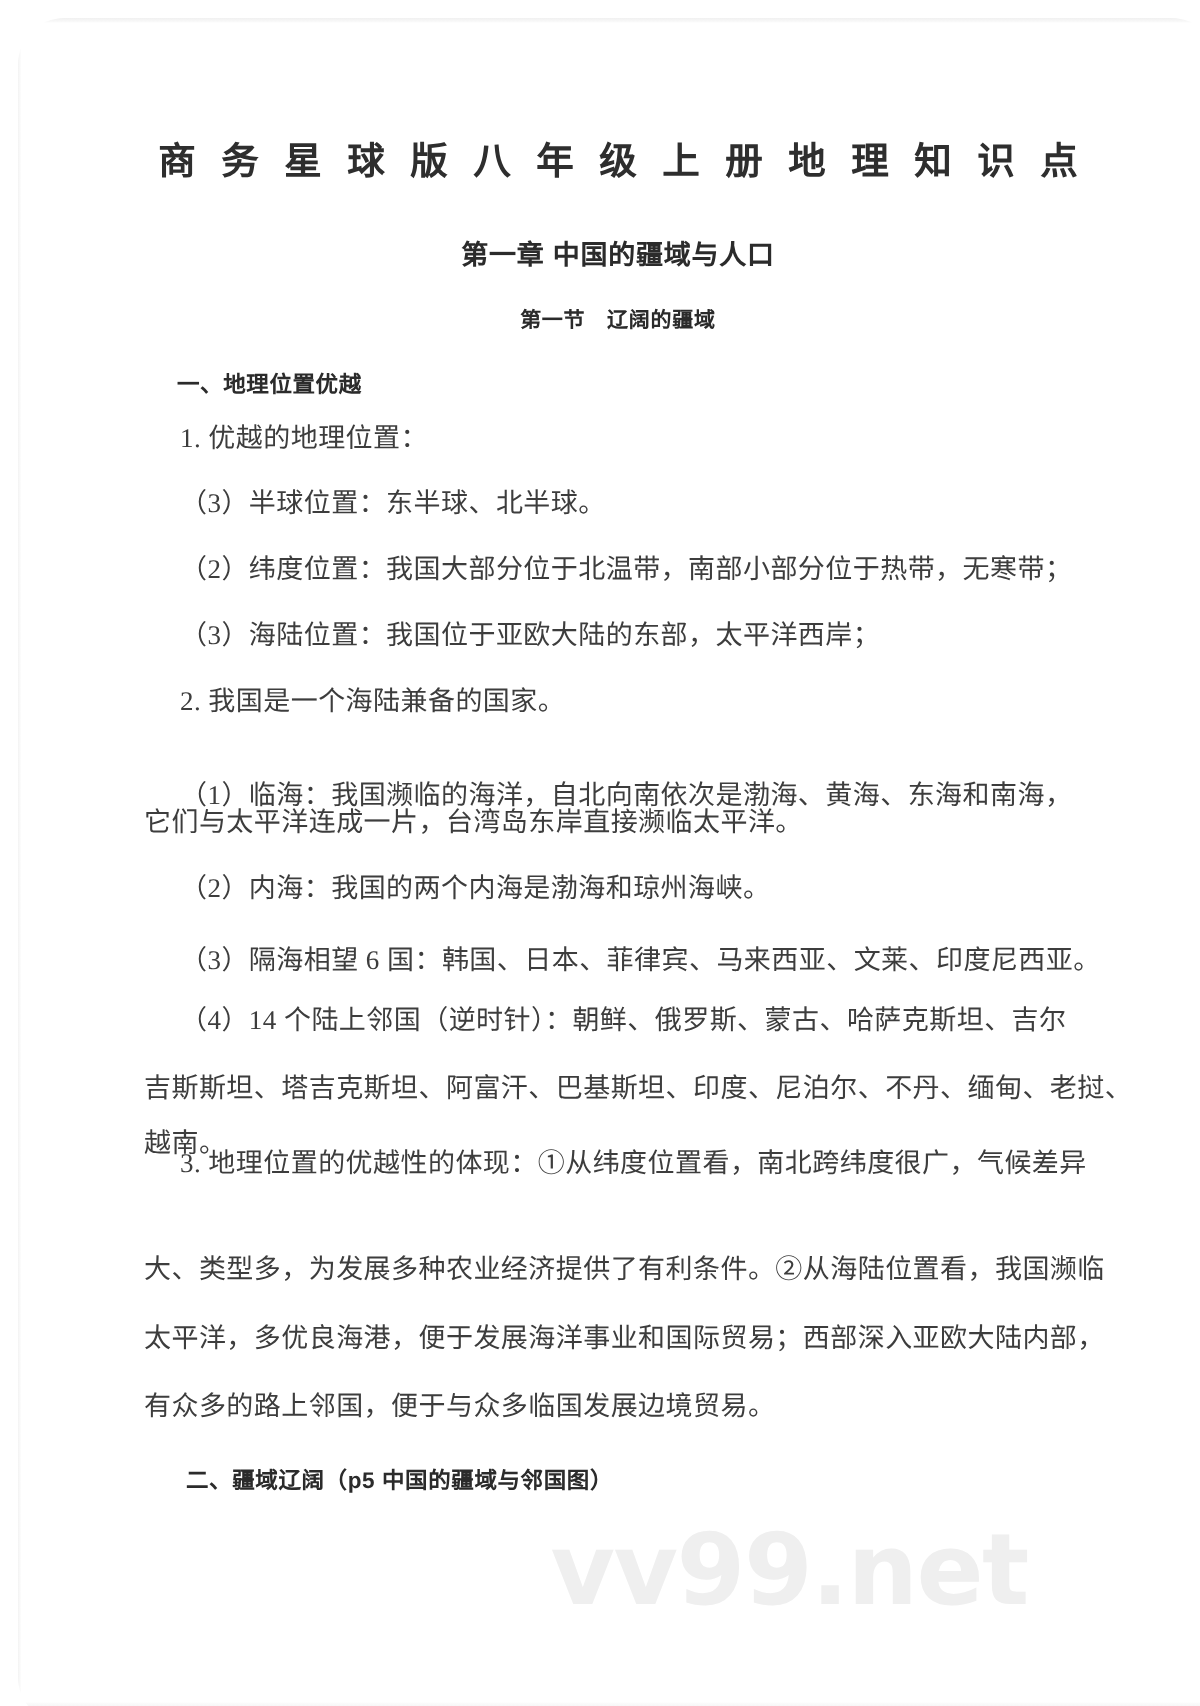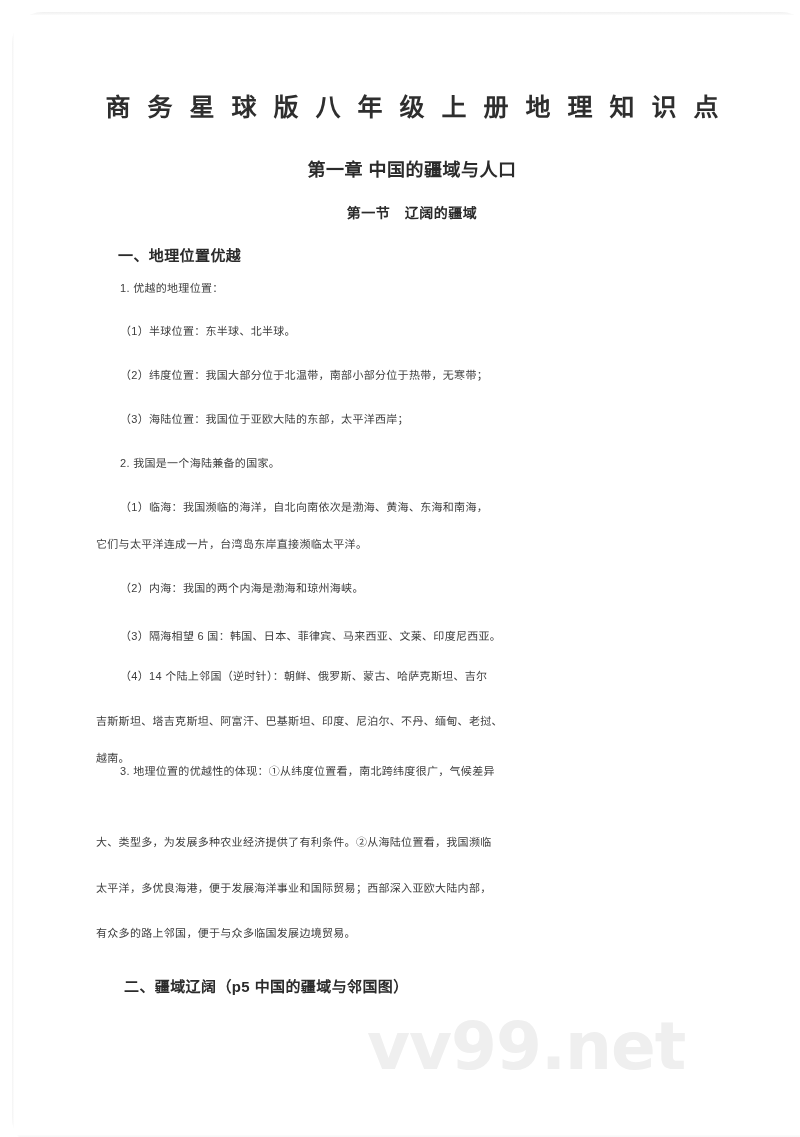--- a/index.html
+++ b/index.html
@@ -106,22 +106,22 @@
     color: #2b2b2b;
     letter-spacing: 0.4px;
     white-space: nowrap;
   }
   .sub-heading-1 { left: 106px; top: 232px; }
   .sub-heading-2 { left: 112px; top: 963px; }
 
   
   .body-line {
     position: absolute;
-    font-family: Liberation Sans, sans-serif;
-    font-size: 11px;
+    font-family: Liberation Serif, serif;
+    font-size: 18px;
     color: #3d3d3d;
     letter-spacing: 0.3px;
     white-space: nowrap;
     line-height: 1.2;
   }
 
   
   .ind-2 { left: 108px; }
   
   .ind-0 { left: 84px; }
@@ -160,25 +160,25 @@
     <div class="chapter-title">第一章 中国的疆域与人口</div>
 
     <div class="section-title">第一节　辽阔的疆域</div>
 
     <div class="sub-heading sub-heading-1">一、地理位置优越</div>
 
     <div class="sub-heading sub-heading-2">二、疆域辽阔（p5 中国的疆域与邻国图）</div>
 
     <div id="body-lines">
         <div class="body-line ind-2" style="top: 270px;">1. 优越的地理位置：</div>
-        <div class="body-line ind-2" style="top: 313px;">（1）半球位置：东半球、北半球。</div>
+        <div class="body-line ind-2" style="top: 313px;">（3）半球位置：东半球、北半球。</div>
         <div class="body-line ind-2" style="top: 357px;">（2）纬度位置：我国大部分位于北温带，南部小部分位于热带，无寒带；</div>
         <div class="body-line ind-2" style="top: 401px;">（3）海陆位置：我国位于亚欧大陆的东部，太平洋西岸；</div>
         <div class="body-line ind-2" style="top: 445px;">2. 我国是一个海陆兼备的国家。</div>
-        <div class="body-line ind-2" style="top: 489px;">（1）临海：我国濒临的海洋，自北向南依次是渤海、黄海、东海和南海，</div>
+        <div class="body-line ind-2" style="top: 508px;">（1）临海：我国濒临的海洋，自北向南依次是渤海、黄海、东海和南海，</div>
         <div class="body-line ind-0" style="top: 526px;">它们与太平洋连成一片，台湾岛东岸直接濒临太平洋。</div>
         <div class="body-line ind-2" style="top: 570px;">（2）内海：我国的两个内海是渤海和琼州海峡。</div>
         <div class="body-line ind-2" style="top: 618px;">（3）隔海相望 6 国：韩国、日本、菲律宾、马来西亚、文莱、印度尼西亚。</div>
         <div class="body-line ind-2" style="top: 658px;">（4）14 个陆上邻国（逆时针）：朝鲜、俄罗斯、蒙古、哈萨克斯坦、吉尔</div>
         <div class="body-line ind-0" style="top: 703px;">吉斯斯坦、塔吉克斯坦、阿富汗、巴基斯坦、印度、尼泊尔、不丹、缅甸、老挝、</div>
         <div class="body-line ind-0" style="top: 740px;">越南。</div>
         <div class="body-line ind-2" style="top: 753px;">3. 地理位置的优越性的体现：①从纬度位置看，南北跨纬度很广，气候差异</div>
         <div class="body-line ind-0" style="top: 824px;">大、类型多，为发展多种农业经济提供了有利条件。②从海陆位置看，我国濒临</div>
         <div class="body-line ind-0" style="top: 870px;">太平洋，多优良海港，便于发展海洋事业和国际贸易；西部深入亚欧大陆内部，</div>
         <div class="body-line ind-0" style="top: 915px;">有众多的路上邻国，便于与众多临国发展边境贸易。</div>

